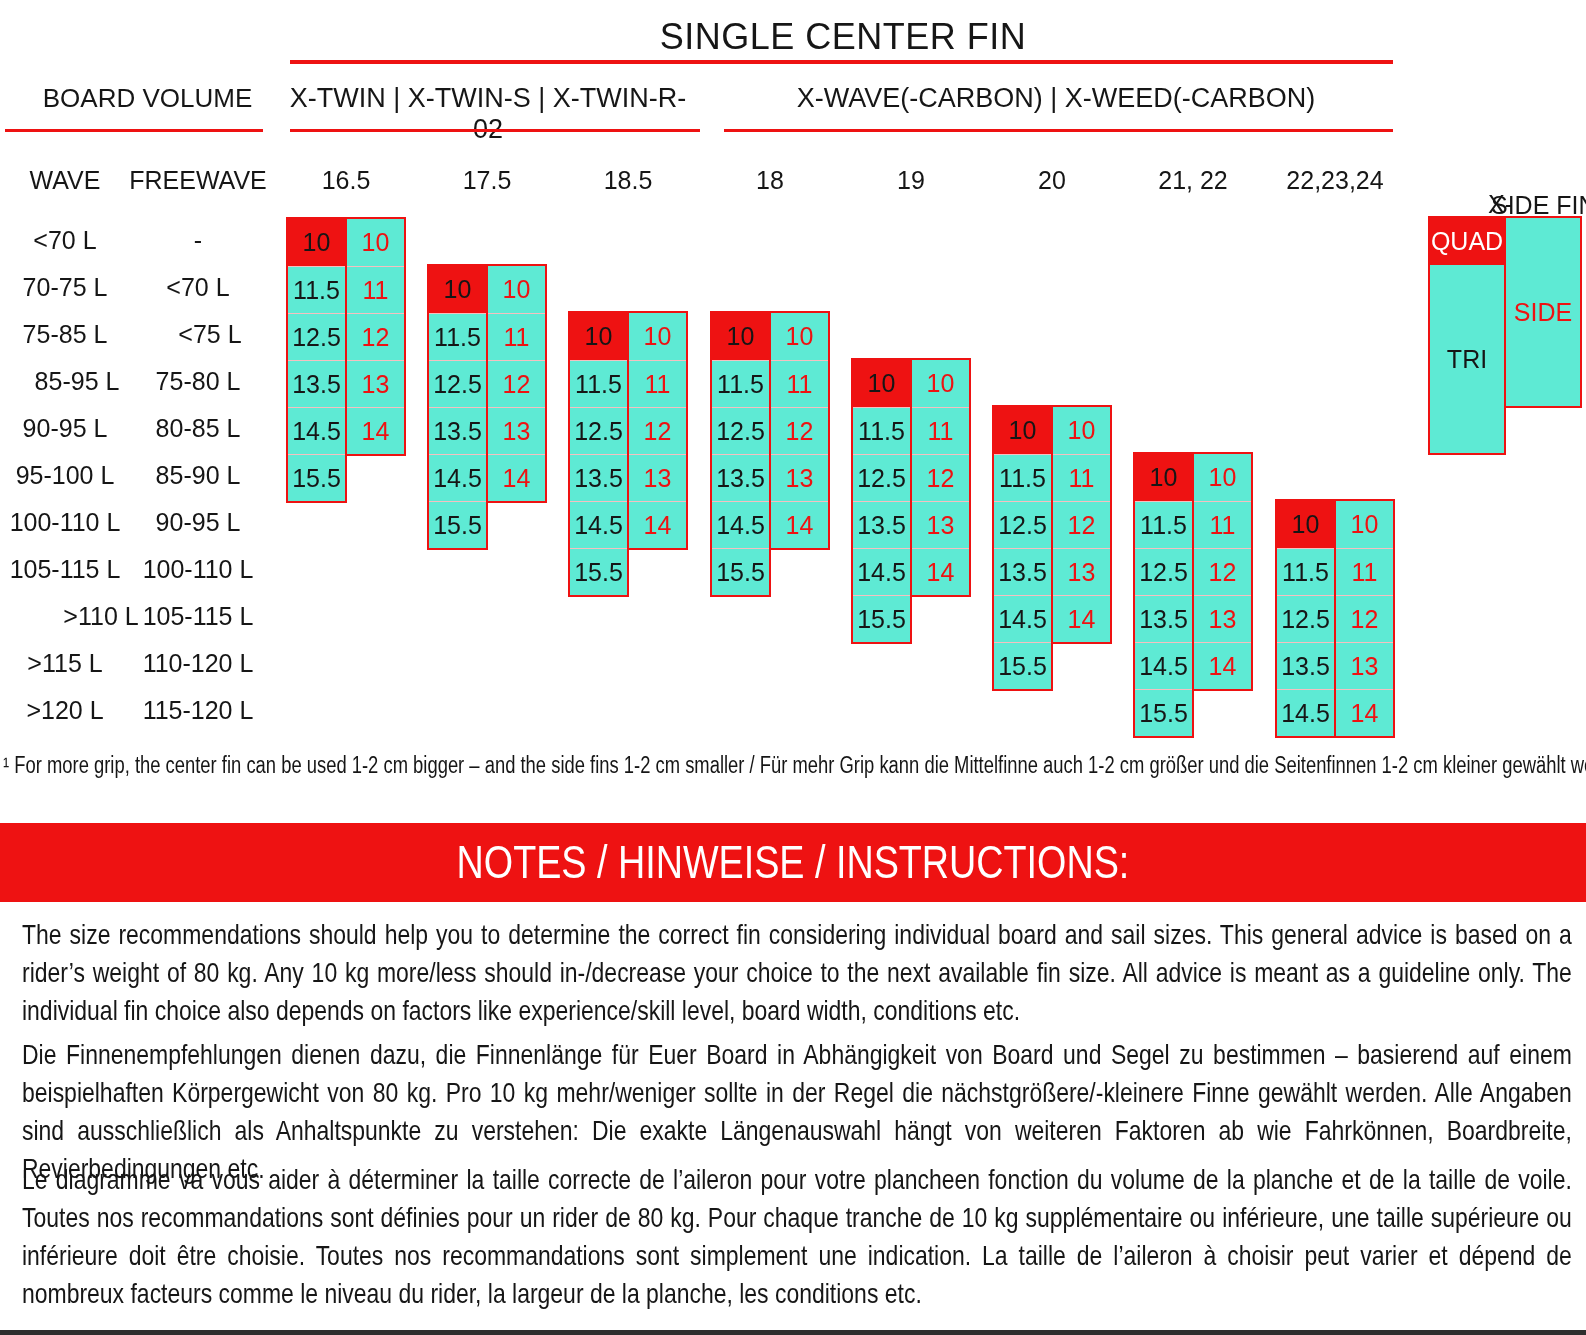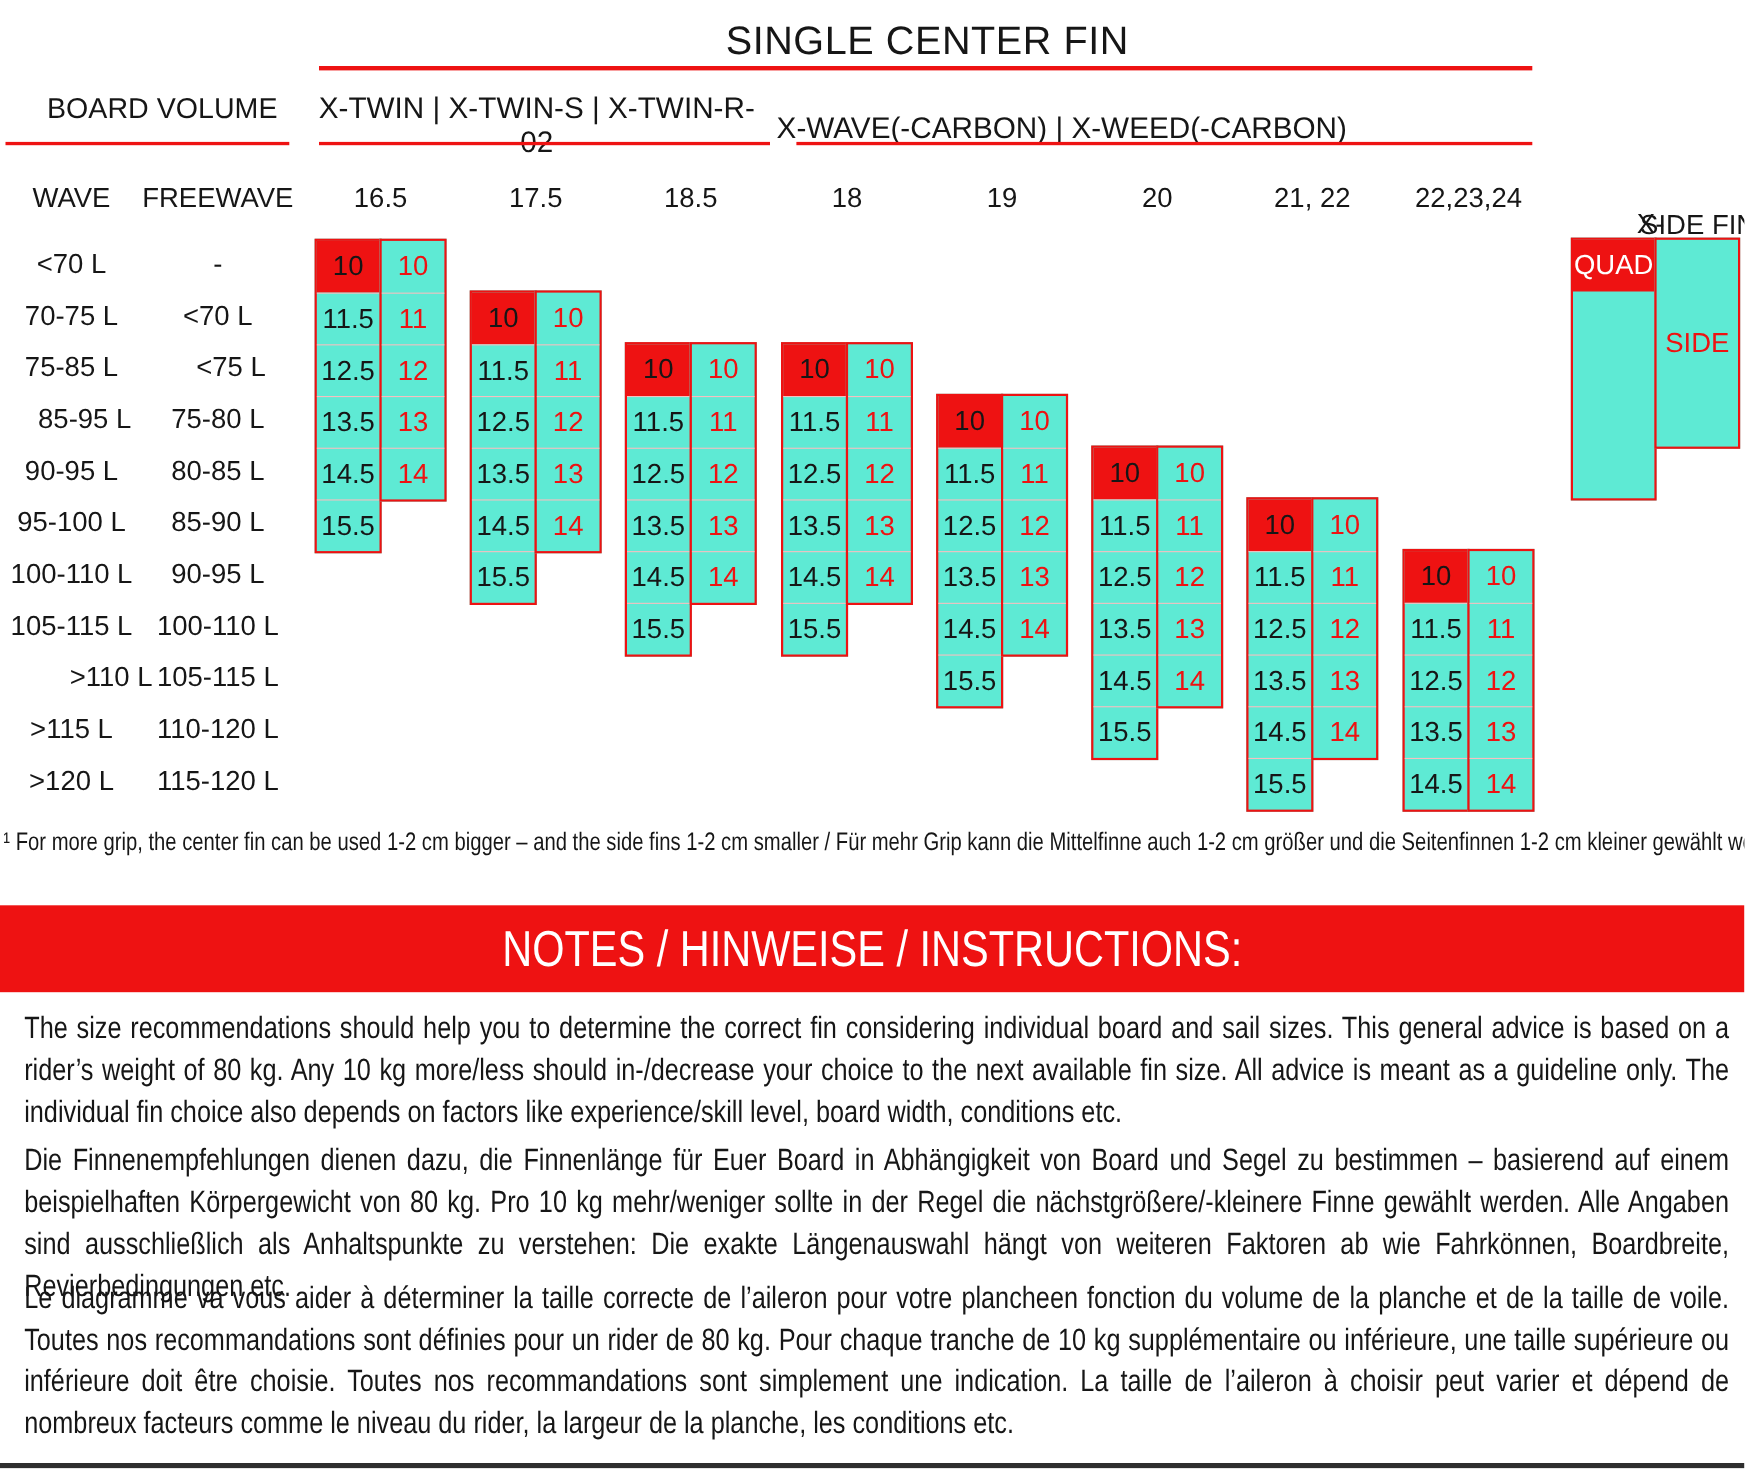--- a/index.html
+++ b/index.html
@@ -8,21 +8,21 @@
   }
   html,body{margin:0;padding:0;background:#fff;}
   .page{
     position:relative;width:1586px;height:1335px;background:#fff;overflow:hidden;
     font-family:"Liberation Sans","DejaVu Sans",sans-serif;color:var(--ink);
   }
   .t{position:absolute;color:var(--ink);}
   .title{left:560px;top:16px;width:566px;text-align:center;font-size:36px;letter-spacing:.5px;}
   .bv{left:30px;top:83px;width:235px;text-align:center;font-size:26px;}
   .g1{left:286px;top:83px;width:404px;text-align:center;font-size:27px;}
-  .g2{left:706px;top:101px;width:700px;font-size:27px;}
+  .g2{left:706px;top:83px;width:700px;text-align:center;font-size:27px;}
   .sidefins-t{left:1491px;top:160px;width:171px;text-align:left;font-size:25px;margin-top:31px;}
   .sidefins-x{left:1415px;top:190px;width:171px;text-align:center;font-size:25px;}
   .rule{position:absolute;background:var(--red);}
   #rule-top{left:290px;top:60px;width:1103px;height:4px;}
   #rule-bv{left:5px;top:129px;width:258px;height:3px;}
   #rule-g1{left:290px;top:129px;width:410px;height:3px;}
   #rule-g2{left:724px;top:129px;width:669px;height:3px;}
   .cellLabel{position:absolute;height:47px;line-height:47px;text-align:center;font-size:25px;color:var(--ink);}
   .finbox{position:absolute;background:#5eead4;border:2px solid var(--red);box-sizing:border-box;}
   .fincell{height:47px;line-height:47px;text-align:center;font-size:25px;box-sizing:border-box;}
@@ -219,20 +219,21 @@
         <div class="fincell s">13</div>
         <div class="fincell s">14</div>
       </div>
     </div>
 
   <div class="t sidefins-t">SIDE FINS:</div>
   <div class="t sidefins-x">X-</div>
 
   <div class="finbox" style="left:1428px;top:216px;width:78px;height:239px;">
     <div class="fincell hl">QUAD</div>
+    <div class="tri-label">TRI</div>
   </div>
   <div class="finbox" style="left:1504px;top:216px;width:78px;height:192px;">
     <div class="side-label">SIDE</div>
   </div>
 
   <div class="footnote">¹ For more grip, the center fin can be used 1-2 cm bigger – and the side fins 1-2 cm smaller / Für mehr Grip kann die Mittelfinne auch 1-2 cm größer und die Seitenfinnen 1-2 cm kleiner gewählt werden.</div>
 
   <div class="banner">
     <div class="banner-text">NOTES / HINWEISE / INSTRUCTIONS:</div>
   </div>

